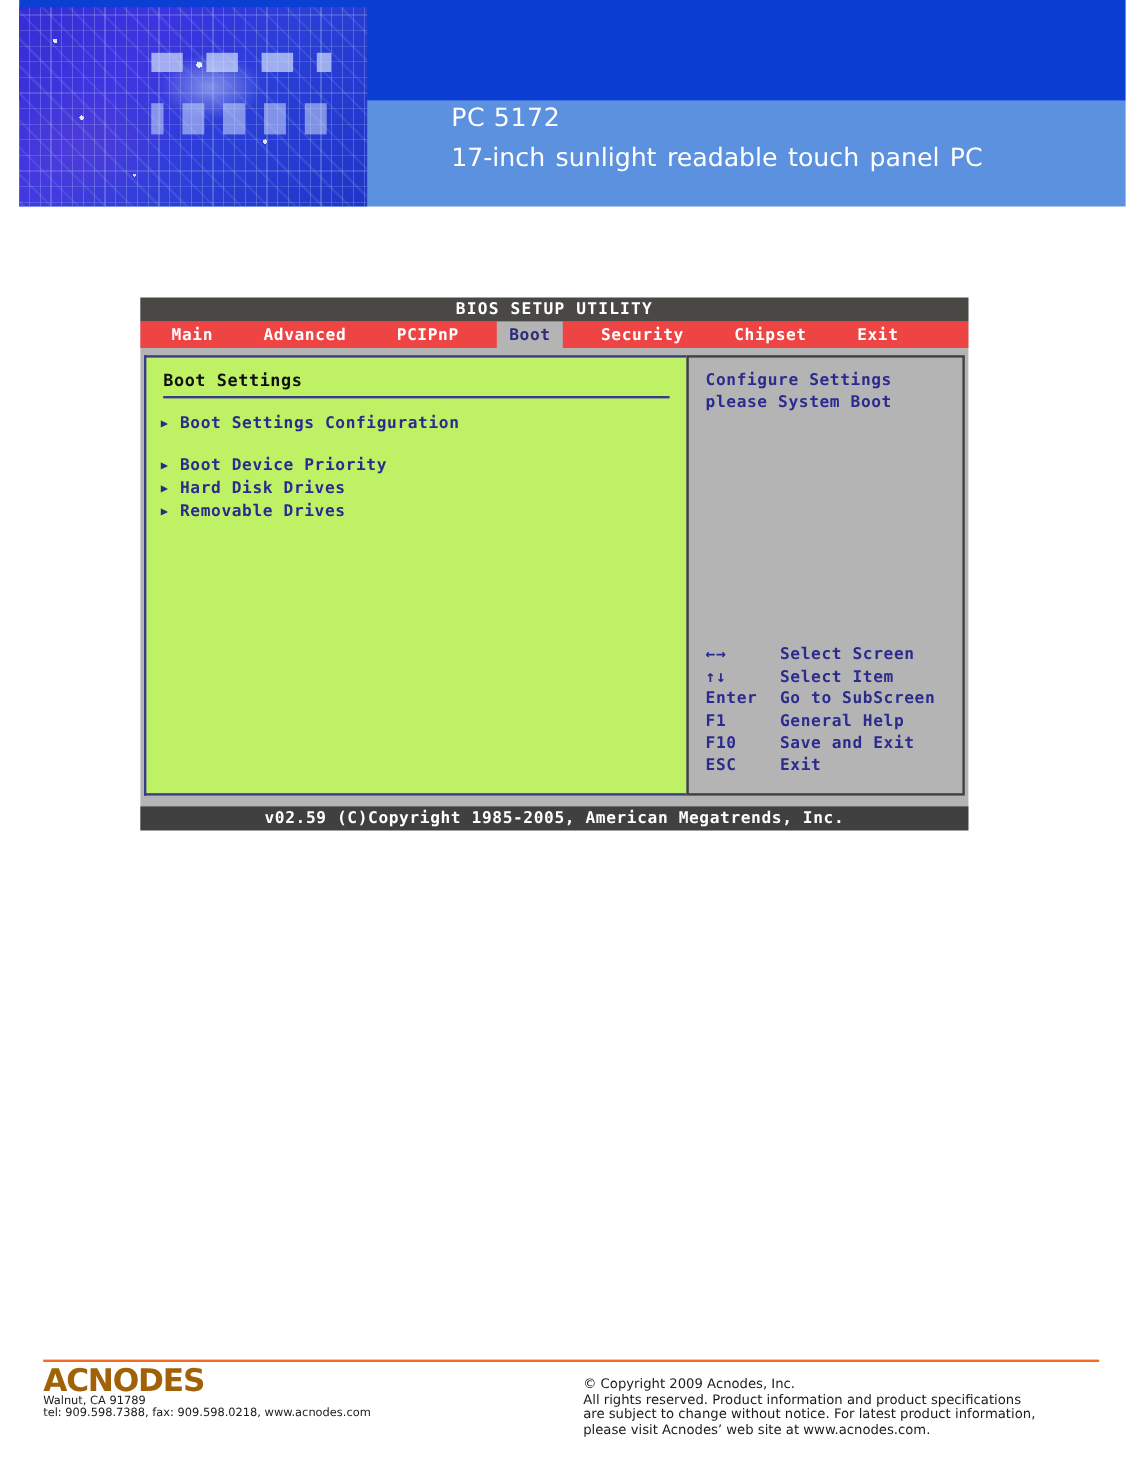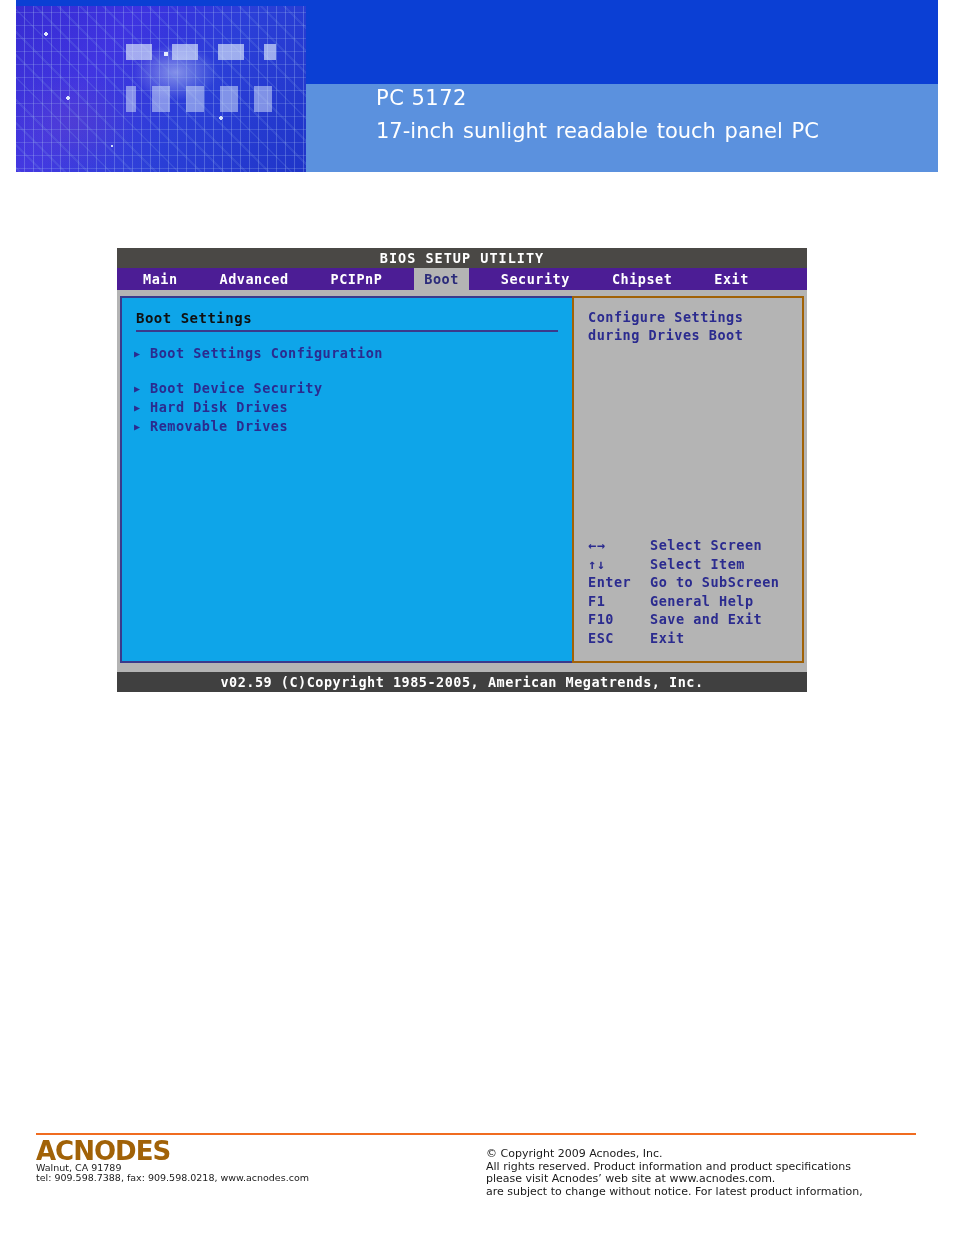--- a/index.html
+++ b/index.html
@@ -115,21 +115,21 @@
     color: #ffffff;
     font-size: 13.5px;
     font-weight: bold;
     letter-spacing: 1px;
     display: flex;
     align-items: center;
     justify-content: center;
   }
   .bios-tabs {
     height: 22px;
-    background: #4c1d95;
+    background: #ef4444;
     display: flex;
     align-items: stretch;
     padding-left: 16px;
     box-sizing: border-box;
   }
   .bios-tab {
     color: #ffffff;
     font-size: 13.5px;
     font-weight: bold;
     display: flex;
@@ -151,26 +151,26 @@
     height: 367px;
     display: flex;
     box-sizing: border-box;
   }
   .bios-left {
     width: 452px;
     box-sizing: border-box;
     border: 2px solid #3a3a8c;
     border-right: none;
     padding: 10px 0 0 12px;
-    background: #0ea5e9;
+    background: #bef264;
   }
   .bios-right {
     flex: 1;
     box-sizing: border-box;
-    border: 2px solid #a16207;
+    border: 2px solid #404040;
     padding: 10px 0 0 14px;
     background: #b4b4b4;
     position: relative;
   }
   .panel-heading {
     color: #101010;
     font-size: 14px;
     font-weight: bold;
     letter-spacing: 0.5px;
     margin: 2px 0 4px 2px;
@@ -320,37 +320,37 @@
 
       <div class="menu-item">
         <span class="bullet">▶</span>
         <span>Boot Settings Configuration</span>
       </div>
 
       <div class="menu-gap"></div>
 
       <div class="menu-item">
         <span class="bullet">▶</span>
-        <span>Boot Device Security</span>
+        <span>Boot Device Priority</span>
       </div>
 
       <div class="menu-item">
         <span class="bullet">▶</span>
         <span>Hard Disk Drives</span>
       </div>
 
       <div class="menu-item">
         <span class="bullet">▶</span>
         <span>Removable Drives</span>
       </div>
     </div>
 
     <div class="bios-right">
       <div class="help-text">Configure Settings</div>
-      <div class="help-text">during Drives Boot</div>
+      <div class="help-text">please System Boot</div>
 
       <div class="keys">
         <div class="key-row">
           <span class="key-name">←→</span>
           <span class="key-desc">Select Screen</span>
         </div>
         <div class="key-row">
           <span class="key-name">↑↓</span>
           <span class="key-desc">Select Item</span>
         </div>
@@ -382,15 +382,15 @@
 
 <div class="footer-left">
   <div class="logo">ACNODES</div>
   <div class="addr">Walnut, CA 91789</div>
   <div class="addr">tel: 909.598.7388, fax: 909.598.0218, www.acnodes.com</div>
 </div>
 
 <div class="footer-right">
   <div>© Copyright 2009 Acnodes, Inc.</div>
   <div>All rights reserved. Product information and product specifications</div>
+  <div>are subject to change without notice. For latest product information,</div>
   <div>please visit Acnodes’ web site at www.acnodes.com.</div>
-  <div>are subject to change without notice. For latest product information,</div>
 </div>
 
 </body></html>

